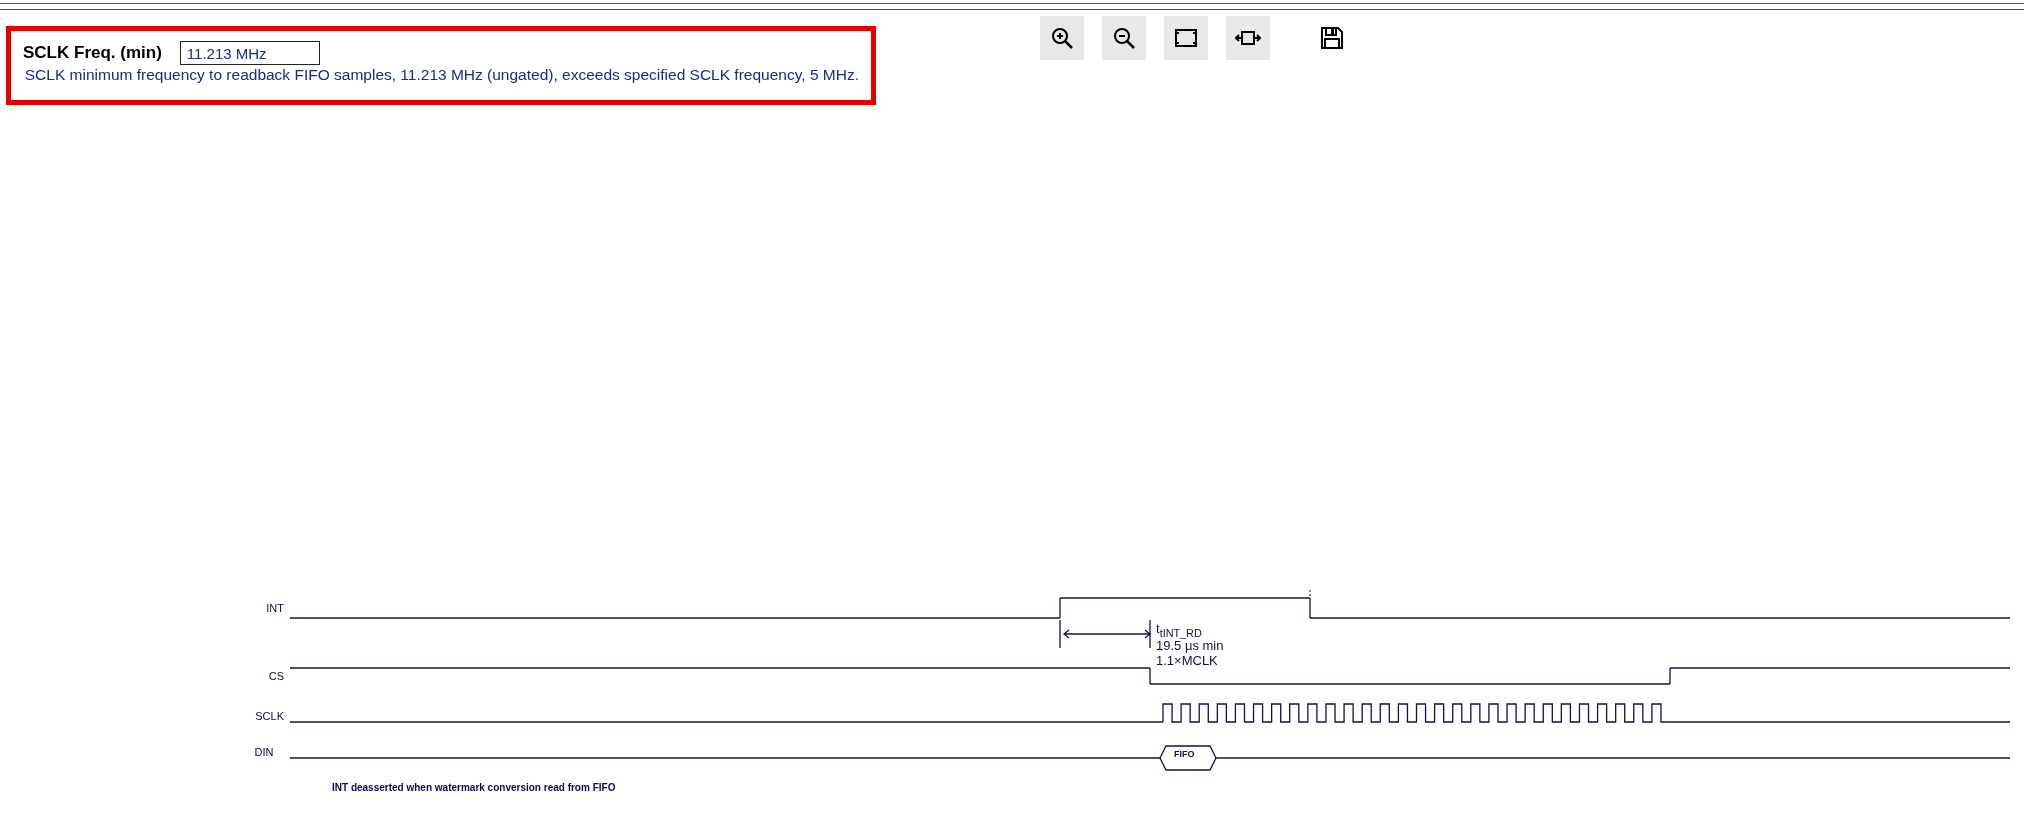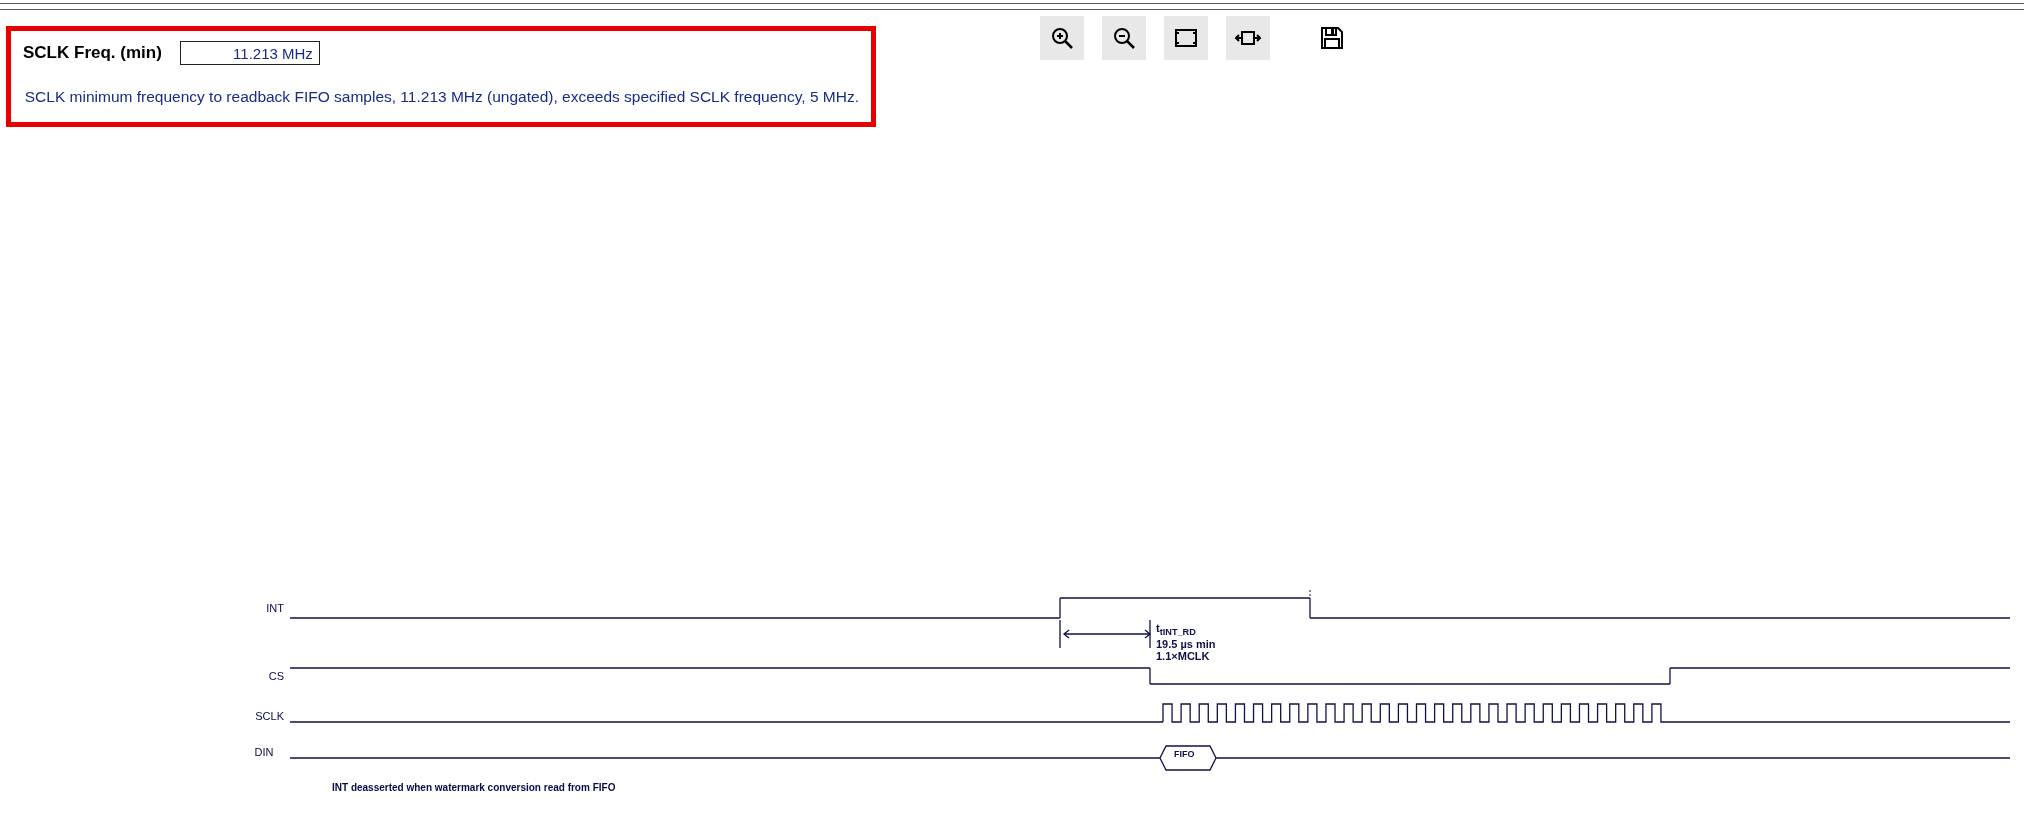--- a/index.html
+++ b/index.html
@@ -50,34 +50,33 @@
     top: 26px;
     left: 6px;
     width: 870px;
     border: 5px solid #e80000;
     padding: 10px 12px 14px 12px;
   }
   .callout-row1 {
     display: flex;
     align-items: center;
     gap: 18px;
-    margin-bottom: 22px;
+    margin-bottom: 0;
   }
   .callout-label {
     font-weight: 700;
     font-size: 17px;
     color: #000;
   }
   .callout-input {
     width: 140px;
     height: 24px;
     border: 1px solid #222;
     font-size: 15px;
     color: #1a2a8a;
-    text-align: right;
     padding: 0 6px;
     background: #fff;
   }
   .callout-msg {
     font-size: 15.5px;
     line-height: 1.35;
     color: #1a2a8a;
     text-align: right;
   }
   
@@ -200,21 +199,21 @@
         <path d="M 873 132 L 873 132 L 873 114 L 882.0535714285714 114 L 882.0535714285714 132 L 891.1071428571429 132 L 891.1071428571429 132 L 891.1071428571429 114 L 900.1607142857143 114 L 900.1607142857143 132 L 909.2142857142858 132 L 909.2142857142857 132 L 909.2142857142857 114 L 918.2678571428571 114 L 918.2678571428571 132 L 927.3214285714286 132 L 927.3214285714286 132 L 927.3214285714286 114 L 936.375 114 L 936.375 132 L 945.4285714285714 132 L 945.4285714285714 132 L 945.4285714285714 114 L 954.4821428571429 114 L 954.4821428571429 132 L 963.5357142857143 132 L 963.5357142857143 132 L 963.5357142857143 114 L 972.5892857142858 114 L 972.5892857142858 132 L 981.6428571428572 132 L 981.6428571428571 132 L 981.6428571428571 114 L 990.6964285714286 114 L 990.6964285714286 132 L 999.75 132 L 999.75 132 L 999.75 114 L 1008.8035714285714 114 L 1008.8035714285714 132 L 1017.8571428571429 132 L 1017.8571428571429 132 L 1017.8571428571429 114 L 1026.9107142857142 114 L 1026.9107142857142 132 L 1035.9642857142858 132 L 1035.9642857142858 132 L 1035.9642857142858 114 L 1045.017857142857 114 L 1045.017857142857 132 L 1054.0714285714287 132 L 1054.0714285714287 132 L 1054.0714285714287 114 L 1063.125 114 L 1063.125 132 L 1072.1785714285716 132 L 1072.1785714285716 132 L 1072.1785714285716 114 L 1081.232142857143 114 L 1081.232142857143 132 L 1090.2857142857144 132 L 1090.2857142857142 132 L 1090.2857142857142 114 L 1099.3392857142856 114 L 1099.3392857142856 132 L 1108.392857142857 132 L 1108.392857142857 132 L 1108.392857142857 114 L 1117.4464285714284 114 L 1117.4464285714284 132 L 1126.5 132 L 1126.5 132 L 1126.5 114 L 1135.5535714285713 114 L 1135.5535714285713 132 L 1144.607142857143 132 L 1144.607142857143 132 L 1144.607142857143 114 L 1153.6607142857142 114 L 1153.6607142857142 132 L 1162.7142857142858 132 L 1162.7142857142858 132 L 1162.7142857142858 114 L 1171.767857142857 114 L 1171.767857142857 132 L 1180.8214285714287 132 L 1180.8214285714284 132 L 1180.8214285714284 114 L 1189.8749999999998 114 L 1189.8749999999998 132 L 1198.9285714285713 132 L 1198.9285714285716 132 L 1198.9285714285716 114 L 1207.982142857143 114 L 1207.982142857143 132 L 1217.0357142857144 132 L 1217.0357142857142 132 L 1217.0357142857142 114 L 1226.0892857142856 114 L 1226.0892857142856 132 L 1235.142857142857 132 L 1235.142857142857 132 L 1235.142857142857 114 L 1244.1964285714284 114 L 1244.1964285714284 132 L 1253.25 132 L 1253.25 132 L 1253.25 114 L 1262.3035714285713 114 L 1262.3035714285713 132 L 1271.357142857143 132 L 1271.357142857143 132 L 1271.357142857143 114 L 1280.4107142857142 114 L 1280.4107142857142 132 L 1289.4642857142858 132 L 1289.4642857142858 132 L 1289.4642857142858 114 L 1298.517857142857 114 L 1298.517857142857 132 L 1307.5714285714287 132 L 1307.5714285714284 132 L 1307.5714285714284 114 L 1316.6249999999998 114 L 1316.6249999999998 132 L 1325.6785714285713 132 L 1325.6785714285716 132 L 1325.6785714285716 114 L 1334.732142857143 114 L 1334.732142857143 132 L 1343.7857142857144 132 L 1343.7857142857142 132 L 1343.7857142857142 114 L 1352.8392857142856 114 L 1352.8392857142856 132 L 1361.892857142857 132 L 1361.892857142857 132 L 1361.892857142857 114 L 1370.9464285714284 114 L 1370.9464285714284 132 L 1380 132" class="s"></path>
       </g>
     <line class="s" x1="1380" y1="132" x2="1720" y2="132"></line>
 
     <line class="s" x1="0" y1="168" x2="870" y2="168"></line>
     <polyline class="s" points="870,168 876,156 920,156 926,168"></polyline>
     <polyline class="s" points="870,168 876,180 920,180 926,168"></polyline>
     <line class="s" x1="926" y1="168" x2="1720" y2="168"></line>
   </svg>
 
-  <div style="position:absolute; left:866px; top:32px; font-size:11px; font-weight:700; color:#10104a; line-height:1.15;">
+  <div style="position:absolute; left:866px; top:32px; font-size:13px; font-weight:400; color:#10104a; line-height:1.15;">
     <span style="position:relative;">t<sub>tINT_RD</sub></span><br>
     <span>19.5 µs min</span><br>
     <span>1.1×MCLK</span>
   </div>
 
   <div style="position:absolute; left:884px; top:159px; font-size:9px; font-weight:600; color:#10104a;">FIFO</div>
 
   <div class="footnote" style="left:42px; top:192px;text-align:right;">INT deasserted when watermark conversion read from FIFO</div>
 </div>
 

